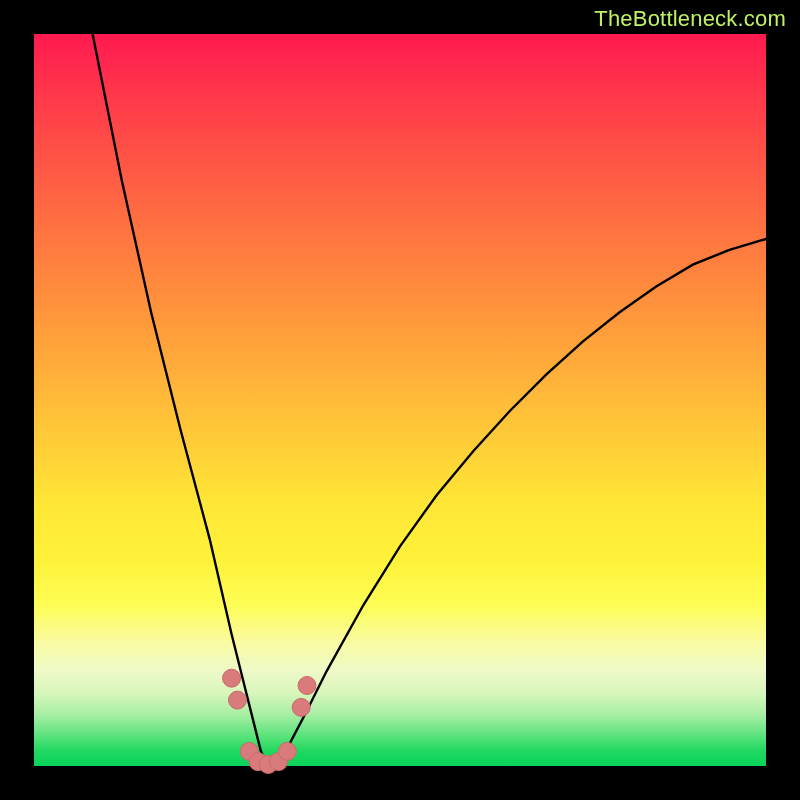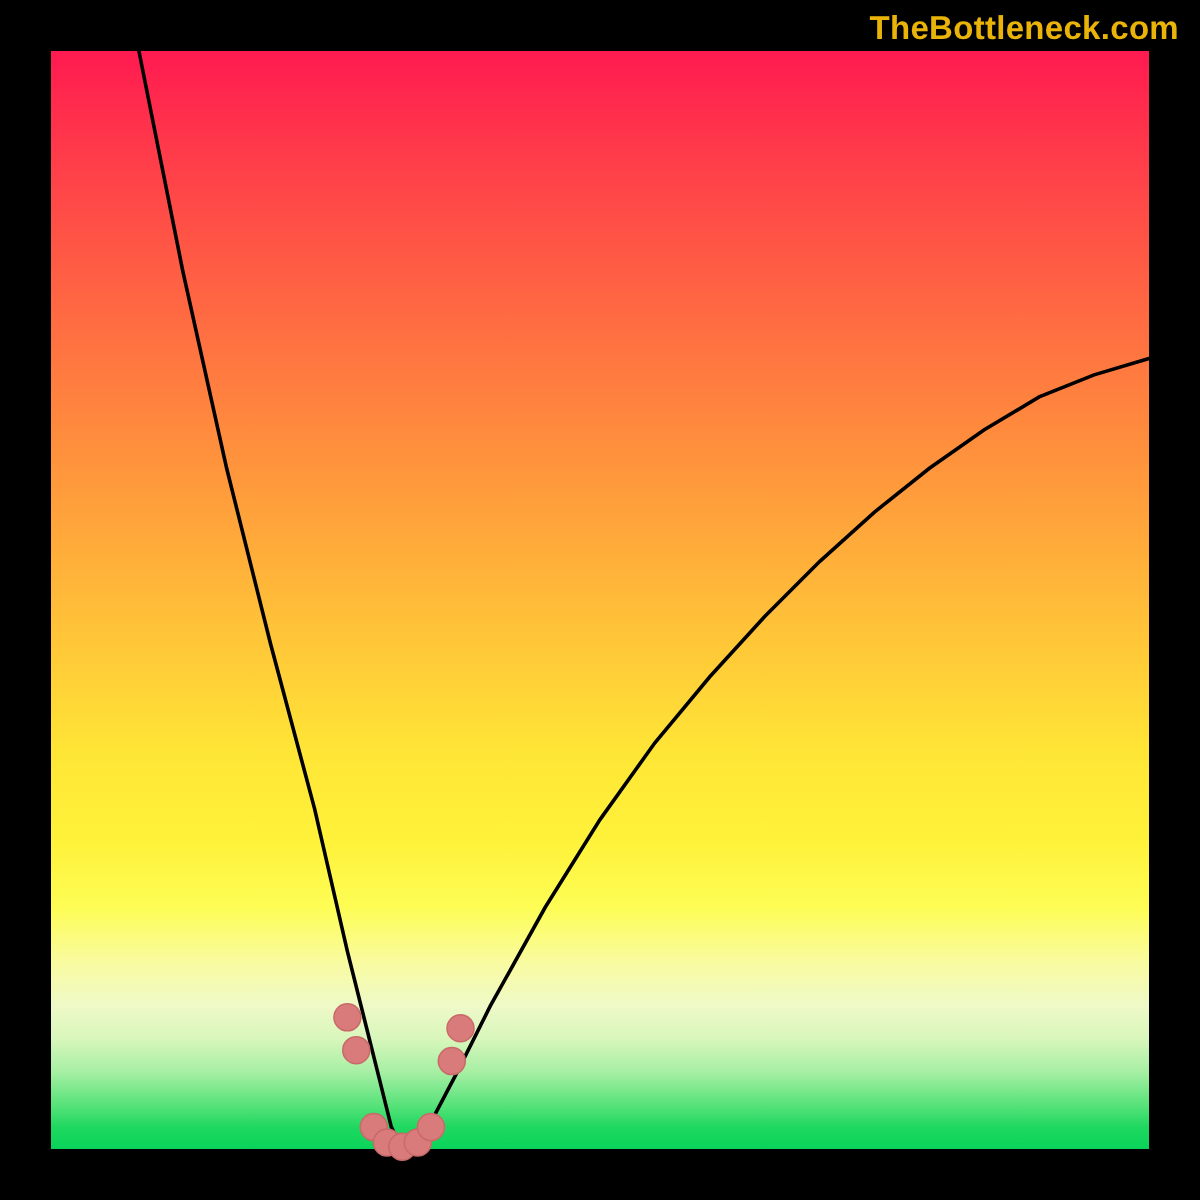--- a/index.html
+++ b/index.html
@@ -43,22 +43,22 @@
       #1fd860 98%,
       #0ad35a 100%
     );
   }
   .watermark {
     position: absolute;
     top: 6px;
     right: 14px;
     font-family: Arial, Helvetica, sans-serif;
     font-size: 22px;
-    font-weight: 700;
-    color: #eab308;
+    font-weight: 400;
+    color: #bef264;
     letter-spacing: 0.2px;
     user-select: none;
     margin-left: 35px;
   }
   svg.curve {
     position: absolute;
     left: 0;
     top: 0;
     width: 732px;
     height: 732px;

